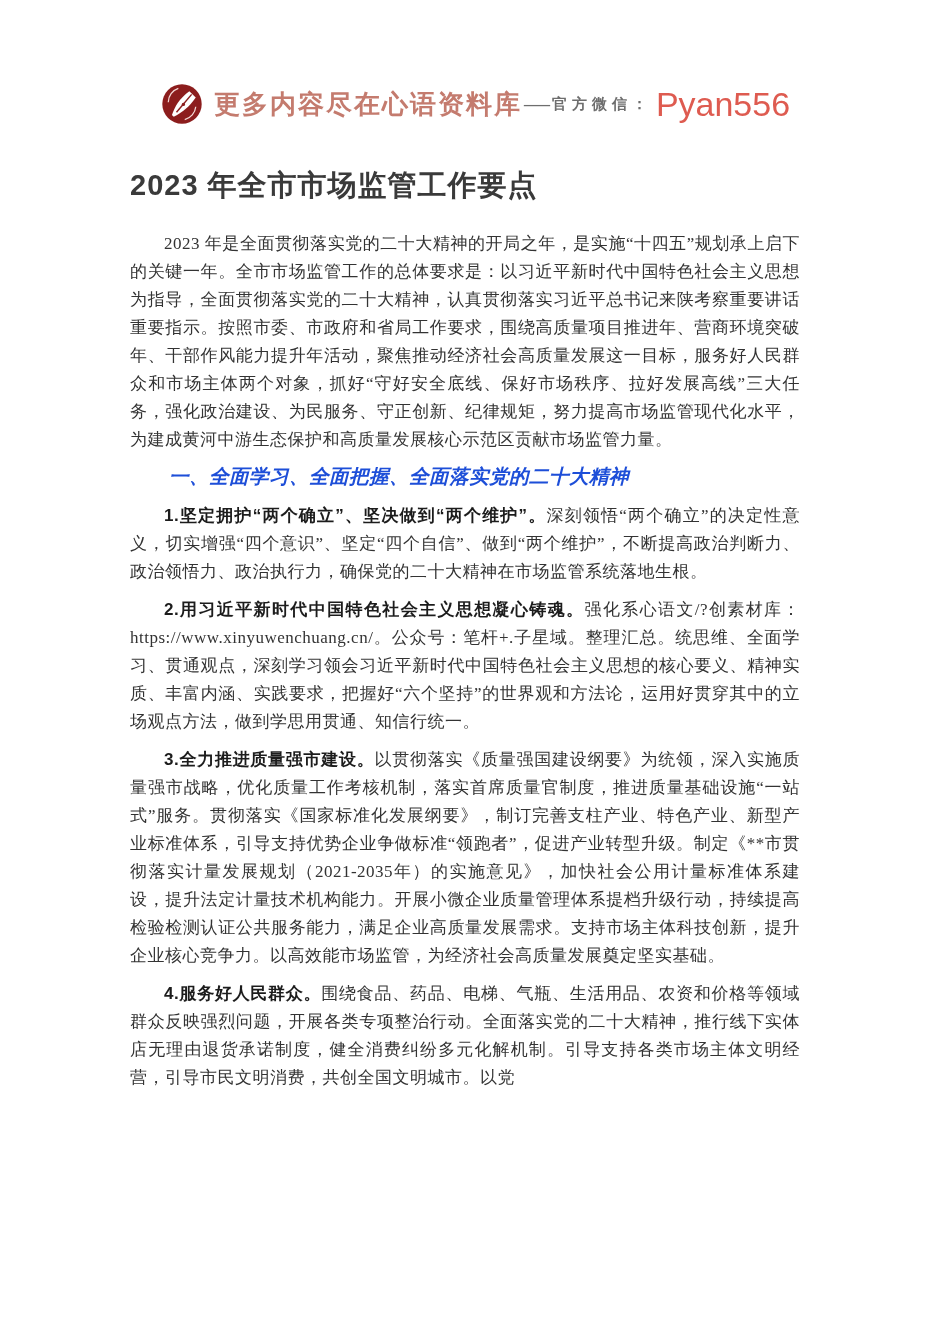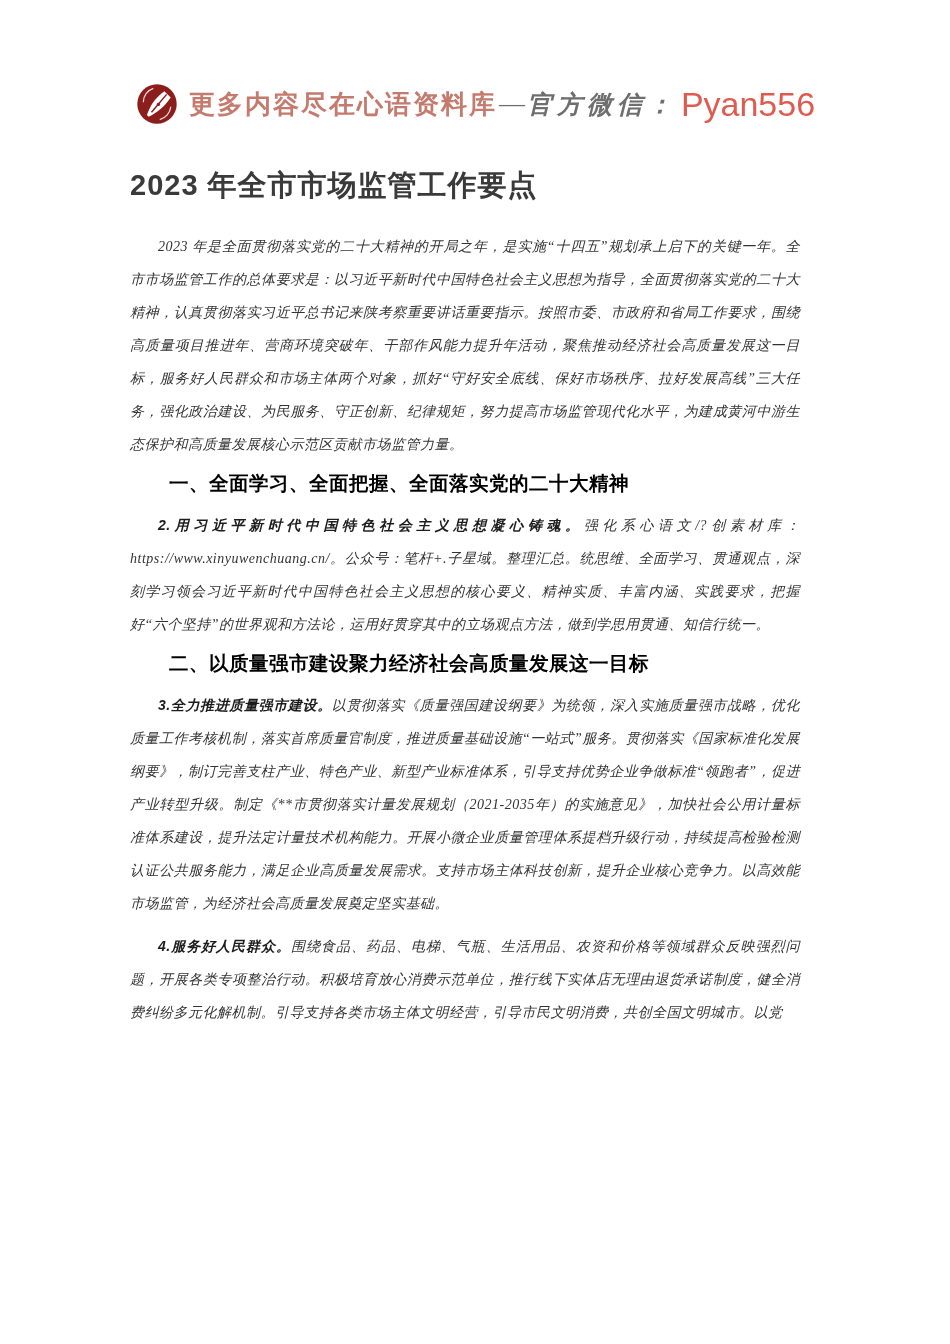--- a/index.html
+++ b/index.html
@@ -42,22 +42,21 @@
     color: #c47b6e;
   }
   .wm-dash {
     font-size: 26px;
     font-weight: 400;
     color: #6e6e6e;
     margin: 0 2px;
   }
   .wm-label {
     font-family: "Liberation Serif", serif;
-    font-style: italic;
-    font-size: 25px;
+    font-size: 15px;
     font-weight: 600;
     letter-spacing: 5px;
     color: #6e6e6e;
   }
   .wm-account {
     font-family: "Liberation Sans", sans-serif;
     font-size: 34px;
     font-weight: 400;
     color: #de5b50;
     margin-left: 4px;
@@ -71,43 +70,43 @@
   }
   .doc-title {
     font-family: "Liberation Sans", sans-serif;
     font-size: 29px;
     font-weight: 700;
     color: #3a3a3a;
     letter-spacing: 1px;
     margin: 0 0 24px 0;
   }
   .para {
-    font-size: 14px;
-    line-height: 33px;
+    font-size: 17px;
+    line-height: 28px;
     color: #333333;
     text-align: justify;
     text-indent: 2em;
     letter-spacing: 0.5px;
     margin: 0 0 10px 0;
-    font-style: italic;
   }
   .para .lead {
     font-weight: 700;
     color: #1c1c1c;
     font-family: "Liberation Sans", sans-serif;
   }
   .sec-heading {
     font-size: 19.5px;
     line-height: 25px;
     font-weight: 700;
-    color: #000000;
+    color: #1d4ed8;
     text-indent: 2em;
     letter-spacing: 0.5px;
     font-family: "Liberation Sans", sans-serif;
     margin: 0 0 13px 0;
+    font-style: italic;
   }
 </style>
 </head>
 <body>
 
 <div class="page">
 
   <div class="watermark header">
     <svg class="wm-logo" viewBox="0 0 48 48" aria-hidden="true">
       <circle cx="24" cy="24" r="21.5" fill="#8c1d1d"></circle>
@@ -123,29 +122,29 @@
       <span class="wm-account">Pyan556</span>
   </div>
 
   <div class="content">
     <h1 class="doc-title">2023 年全市市场监管工作要点</h1>
 
     <p class="para"><span>2023 年是全面贯彻落实党的二十大精神的开局之年，是实施“十四五”规划承上启下的关键一年。全市市场监管工作的总体要求是：以习近平新时代中国特色社会主义思想为指导，全面贯彻落实党的二十大精神，认真贯彻落实习近平总书记来陕考察重要讲话重要指示。按照市委、市政府和省局工作要求，围绕高质量项目推进年、营商环境突破年、干部作风能力提升年活动，聚焦推动经济社会高质量发展这一目标，服务好人民群众和市场主体两个对象，抓好“守好安全底线、保好市场秩序、拉好发展高线”三大任务，强化政治建设、为民服务、守正创新、纪律规矩，努力提高市场监管现代化水平，为建成黄河中游生态保护和高质量发展核心示范区贡献市场监管力量。</span></p>
 
     <p class="sec-heading">一、全面学习、全面把握、全面落实党的二十大精神</p>
 
+    <p class="para"><span class="lead">1.坚定拥护“两个确立”、坚决做到“两个维护”。</span><span>深刻领悟“两个确立”的决定性意义，切实增强“四个意识”、坚定“四个自信”、做到“两个维护”，不断提高政治判断力、政治领悟力、政治执行力，确保党的二十大精神在市场监管系统落地生根。</span></p>
 
     <p class="para"><span class="lead">2.用习近平新时代中国特色社会主义思想凝心铸魂。</span><span>强化系心语文/?创素材库：https://www.xinyuwenchuang.cn/。公众号：笔杆+.子星域。整理汇总。统思维、全面学习、贯通观点，深刻学习领会习近平新时代中国特色社会主义思想的核心要义、精神实质、丰富内涵、实践要求，把握好“六个坚持”的世界观和方法论，运用好贯穿其中的立场观点方法，做到学思用贯通、知信行统一。</span></p>
 
-    <p class="sec-heading">二、以质量强市建设聚力经济社会高质量发展这一目标</p>
 
     <p class="para"><span class="lead">3.全力推进质量强市建设。</span><span>以贯彻落实《质量强国建设纲要》为统领，深入实施质量强市战略，优化质量工作考核机制，落实首席质量官制度，推进质量基础设施“一站式”服务。贯彻落实《国家标准化发展纲要》，制订完善支柱产业、特色产业、新型产业标准体系，引导支持优势企业争做标准“领跑者”，促进产业转型升级。制定《**市贯彻落实计量发展规划（2021-2035年）的实施意见》，加快社会公用计量标准体系建设，提升法定计量技术机构能力。开展小微企业质量管理体系提档升级行动，持续提高检验检测认证公共服务能力，满足企业高质量发展需求。支持市场主体科技创新，提升企业核心竞争力。以高效能市场监管，为经济社会高质量发展奠定坚实基础。</span></p>
 
 
-    <p class="para"><span class="lead">4.服务好人民群众。</span><span>围绕食品、药品、电梯、气瓶、生活用品、农资和价格等领域群众反映强烈问题，开展各类专项整治行动。积极培育放心消费示范单位，推行线下实体店无理由退货承诺制度，健全消费纠纷多元化解机制。引导支持各类市场主体文明经营，引导市民文明消费，共创全国文明城市。以党</span></p>
+    <p class="para"><span class="lead">4.服务好人民群众。</span><span>围绕食品、药品、电梯、气瓶、生活用品、农资和价格等领域群众反映强烈问题，开展各类专项整治行动。全面落实党的二十大精神，推行线下实体店无理由退货承诺制度，健全消费纠纷多元化解机制。引导支持各类市场主体文明经营，引导市民文明消费，共创全国文明城市。以党</span></p>
   </div>
 
   <div class="watermark footer">
     <svg class="wm-logo" viewBox="0 0 48 48" aria-hidden="true">
       <circle cx="24" cy="24" r="21.5" fill="#8c1d1d"></circle>
       <path d="M13 36 C16 27 21 18 32 10 L39 17 C32 27 25 33 15 38 Z" fill="#ffffff"></path>
       <path d="M34.5 13.5 L18 33" stroke="#8c1d1d" stroke-width="1.6" fill="none"></path>
       <circle cx="25.5" cy="24.5" r="1.8" fill="#8c1d1d"></circle>
       <path d="M9 22 A16 16 0 0 1 20 7" stroke="#f3d9d6" stroke-width="1.4" fill="none"></path>
       <path d="M39 27 A16 16 0 0 1 27 41" stroke="#f3d9d6" stroke-width="1.4" fill="none"></path>

